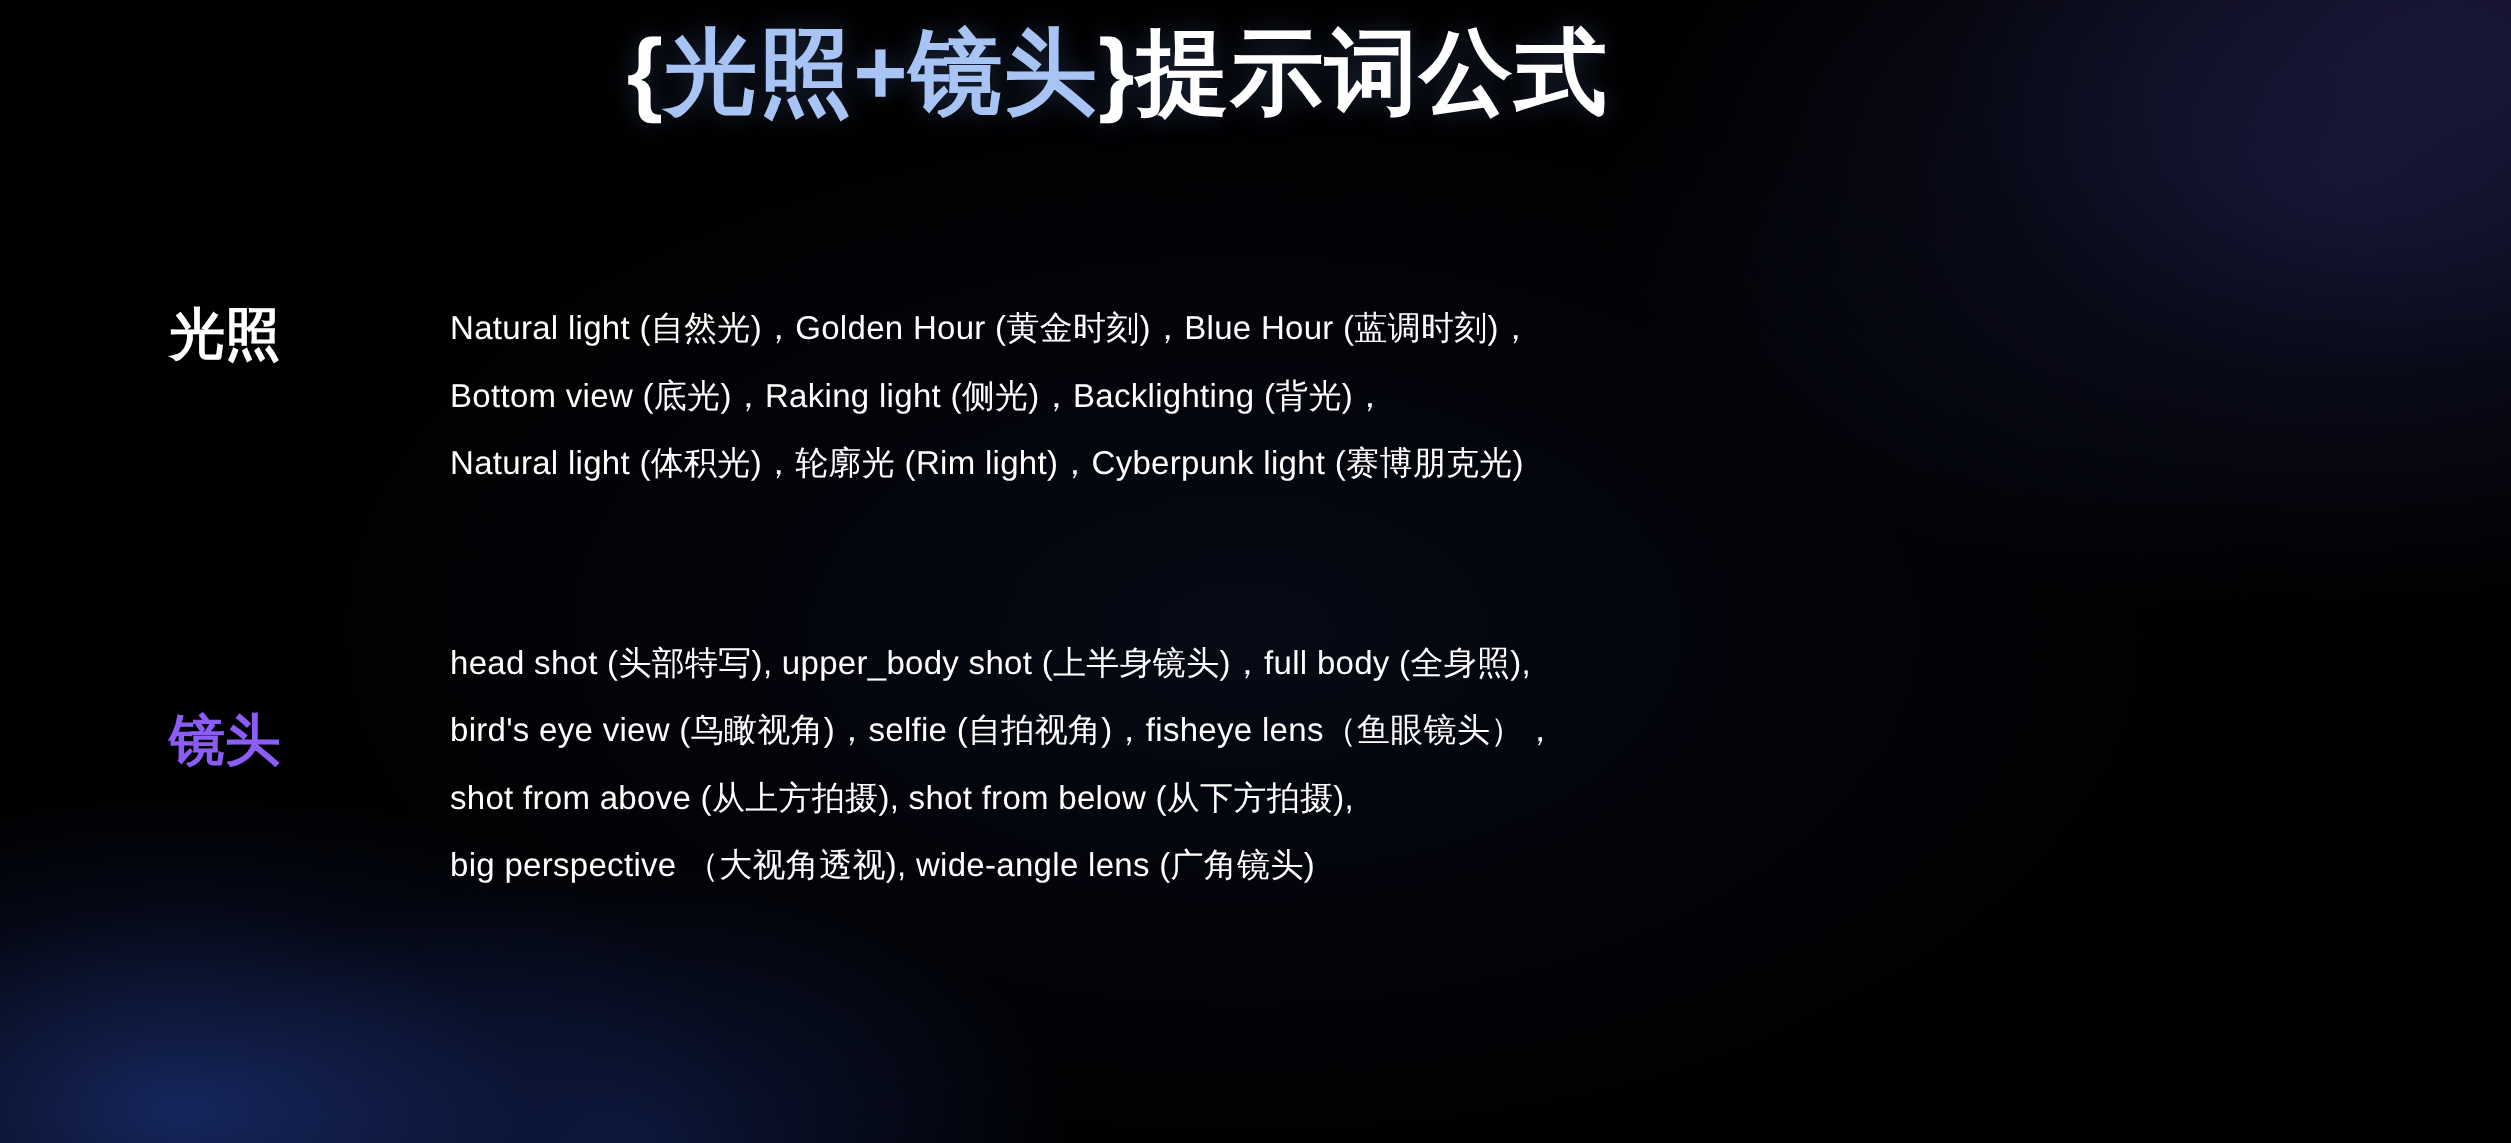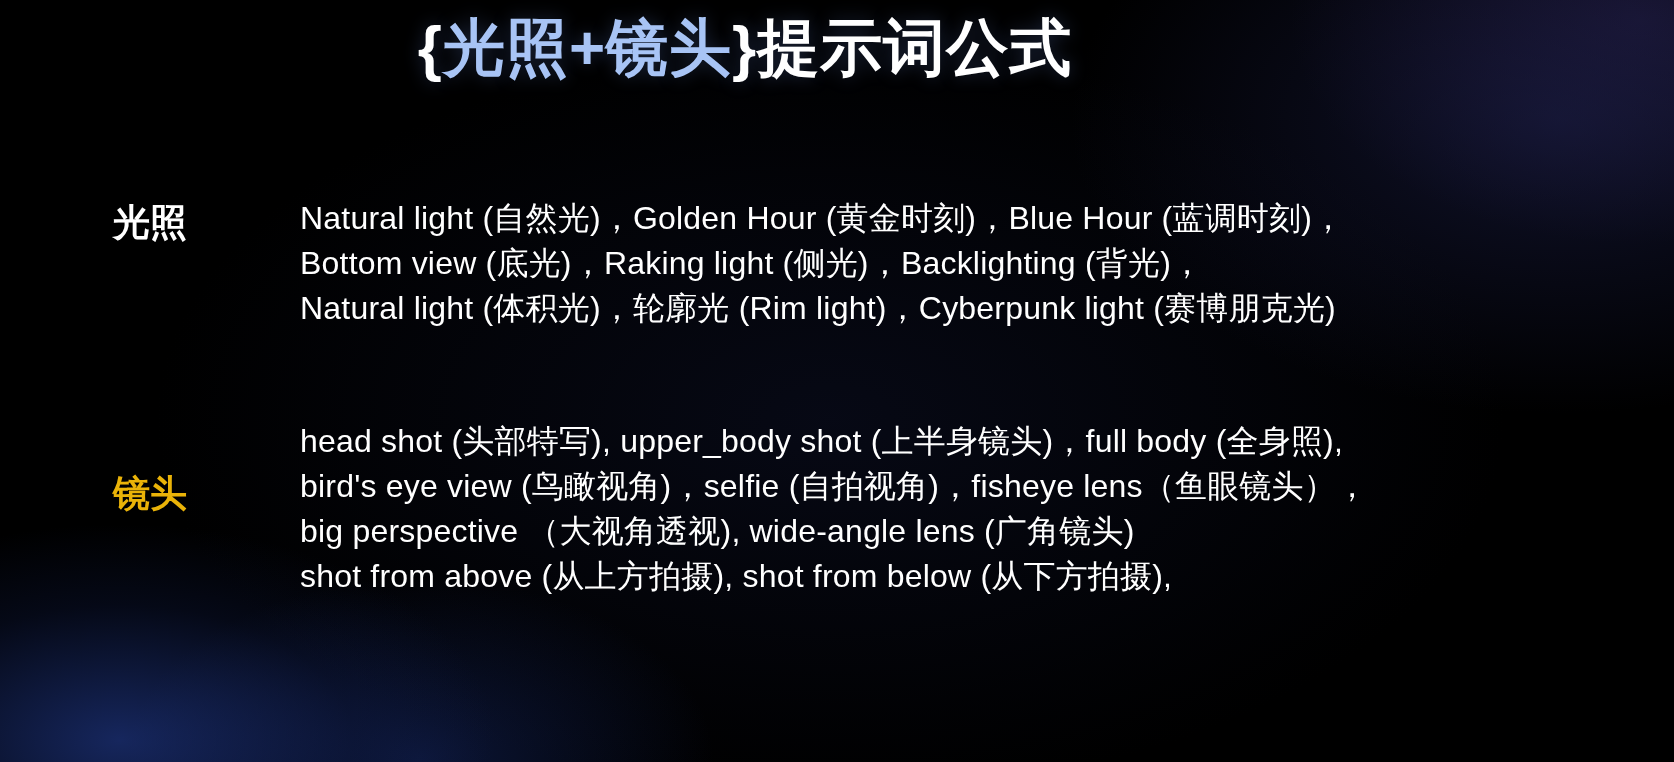--- a/index.html
+++ b/index.html
@@ -62,27 +62,27 @@
   .row-label {
     width: 300px;
     flex: 0 0 300px;
     text-align: center;
     font-size: 37px;
     font-weight: 700;
     line-height: 1.25;
     padding-top: 4px;
   }
   .row-label.lighting { color: #ffffff; }
-  .row-label.lens { color: #eab308; }
+  .row-label.lens { color: #8b5cf6; }
   .row-content {
     flex: 1 1 auto;
     padding-right: 40px;
   }
   .row-line {
-    font-size: 32px;
+    font-size: 22px;
     line-height: 45px;
     color: #ffffff;
     white-space: nowrap;
     letter-spacing: 0.2px;
     font-weight: 400;
   }
   .row-1 { margin-bottom: 0; }
   .spacer { height: 88px; }
   .lens-row .row-label { padding-top: 52px; }
 </style>
@@ -107,19 +107,19 @@
       </div>
     </div>
 
     <div class="spacer"></div>
 
     <div class="row lens-row">
       <div class="row-label lens">镜头</div>
       <div class="row-content">
         <div class="row-line">head shot (头部特写), upper_body shot (上半身镜头)，full body (全身照),</div>
         <div class="row-line">bird's eye view (鸟瞰视角)，selfie (自拍视角)，fisheye lens（鱼眼镜头），</div>
+        <div class="row-line">shot from above (从上方拍摄), shot from below (从下方拍摄),</div>
         <div class="row-line">big perspective （大视角透视), wide-angle lens (广角镜头)</div>
-        <div class="row-line">shot from above (从上方拍摄), shot from below (从下方拍摄),</div>
       </div>
     </div>
 
   </div>
 </div>
 
 </body></html>

